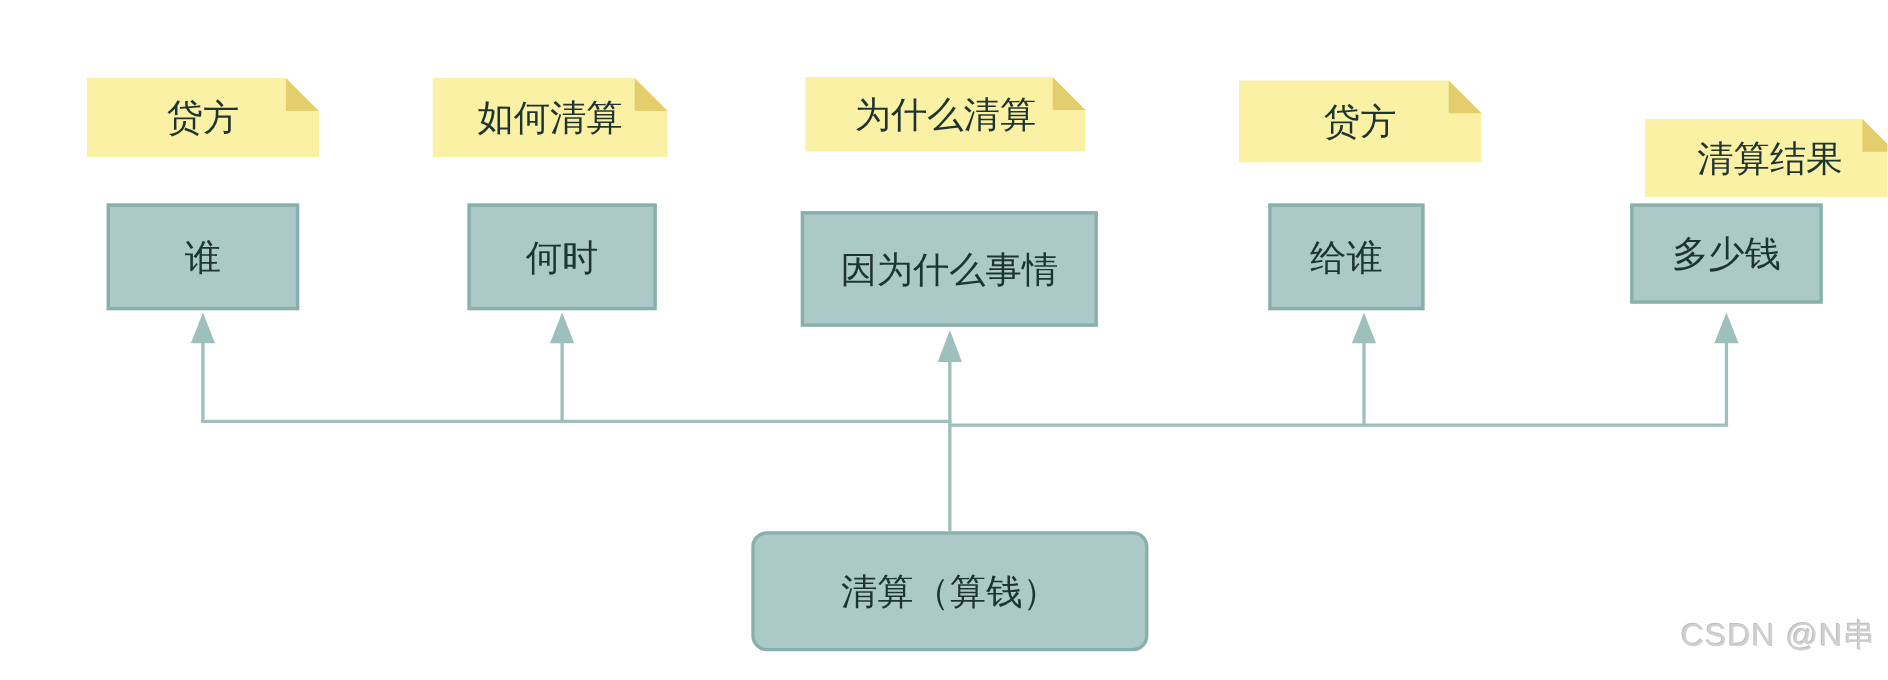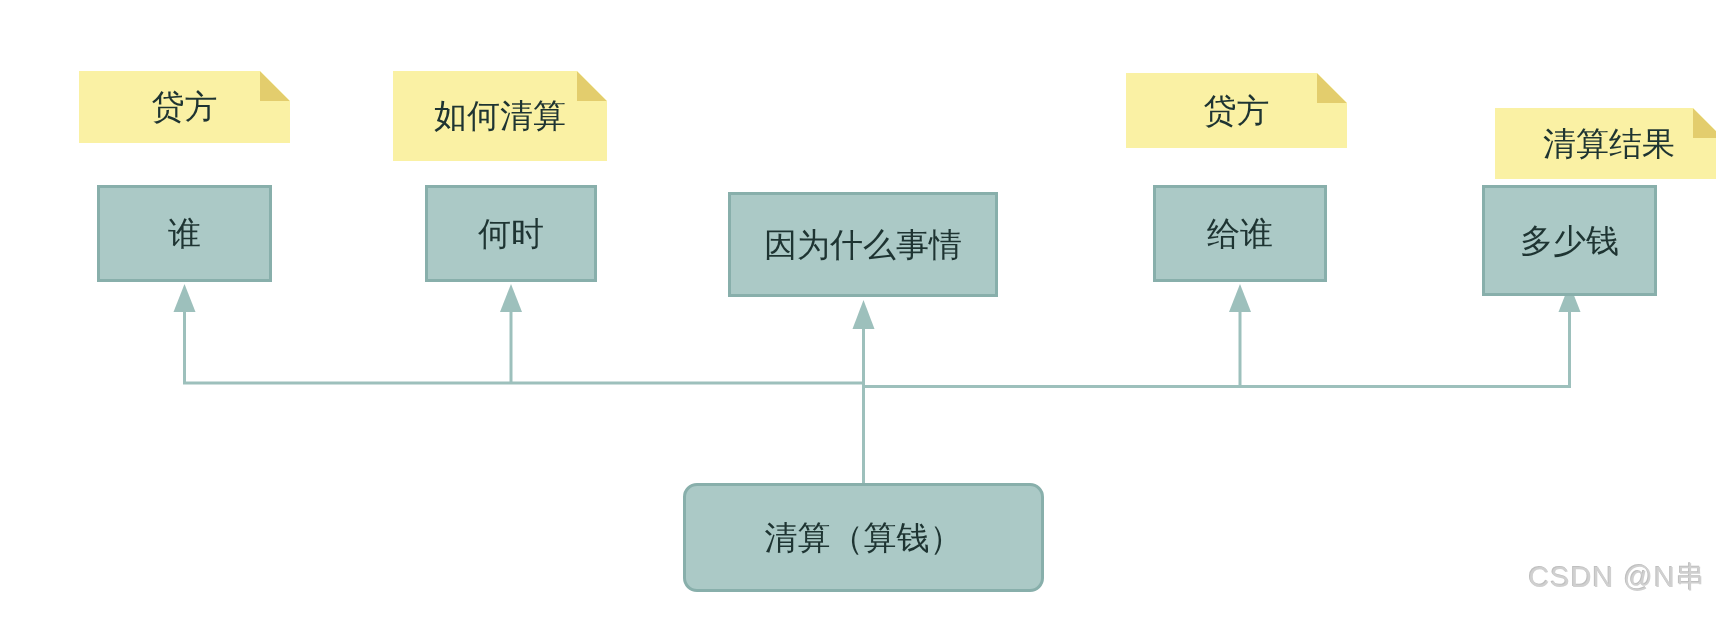--- a/index.html
+++ b/index.html
@@ -100,25 +100,29 @@
 
     <line class="connector-line" x1="1569.5" y1="386.5" x2="1569.5" y2="311"></line>
     <polygon class="arrowhead" points="1569.5,284 1558.5,312 1580.5,312"></polygon>
   </svg>
 
   <div class="note" style="left:79px;  top:71px; width:211px; height:72px;">
     <span class="note-fold"></span>
     <span class="shape-label">贷方</span>
   </div>
 
-  <div class="note" style="left:393px; top:71px; width:214px; height:90px;">
+  <div class="note" style="left:393px; top:71px; width:214px; height:72px;">
     <span class="note-fold"></span>
     <span class="shape-label">如何清算</span>
   </div>
 
+  <div class="note" style="left:732px; top:70px; width:255px; height:68px;">
+    <span class="note-fold"></span>
+    <span class="shape-label">为什么清算</span>
+  </div>
 
   <div class="note" style="left:1126px; top:73px; width:221px; height:75px;">
     <span class="note-fold"></span>
     <span class="shape-label">贷方</span>
   </div>
 
   <div class="note" style="left:1495px; top:72px; width:228px; height:71px;margin-top:36px;">
     <span class="note-fold"></span>
     <span class="shape-label">清算结果</span>
   </div>
@@ -128,25 +132,25 @@
   </div>
 
   <div class="box" style="left:425px; top:185px; width:172px; height:97px;">
     <span class="shape-label">何时</span>
   </div>
 
   <div class="box" style="left:728px; top:192px; width:270px; height:105px;">
     <span class="shape-label">因为什么事情</span>
   </div>
 
-  <div class="box" style="left:1153px; top:185px; width:174px; height:97px;">
+  <div class="box" style="left:1153px; top:185px; width:142px; height:97px;">
     <span class="shape-label">给谁</span>
   </div>
 
-  <div class="box" style="left:1482px; top:185px; width:175px; height:111px;">
+  <div class="box" style="left:1482px; top:185px; width:175px; height:91px;">
     <span class="shape-label">多少钱</span>
   </div>
 
   <div class="box" style="left:683px; top:483px; width:361px; height:109px;border-radius:14px;">
     <span class="shape-label">清算（算钱）</span>
   </div>
 
   <div class="watermark">CSDN @N串</div>
 
 </div>

